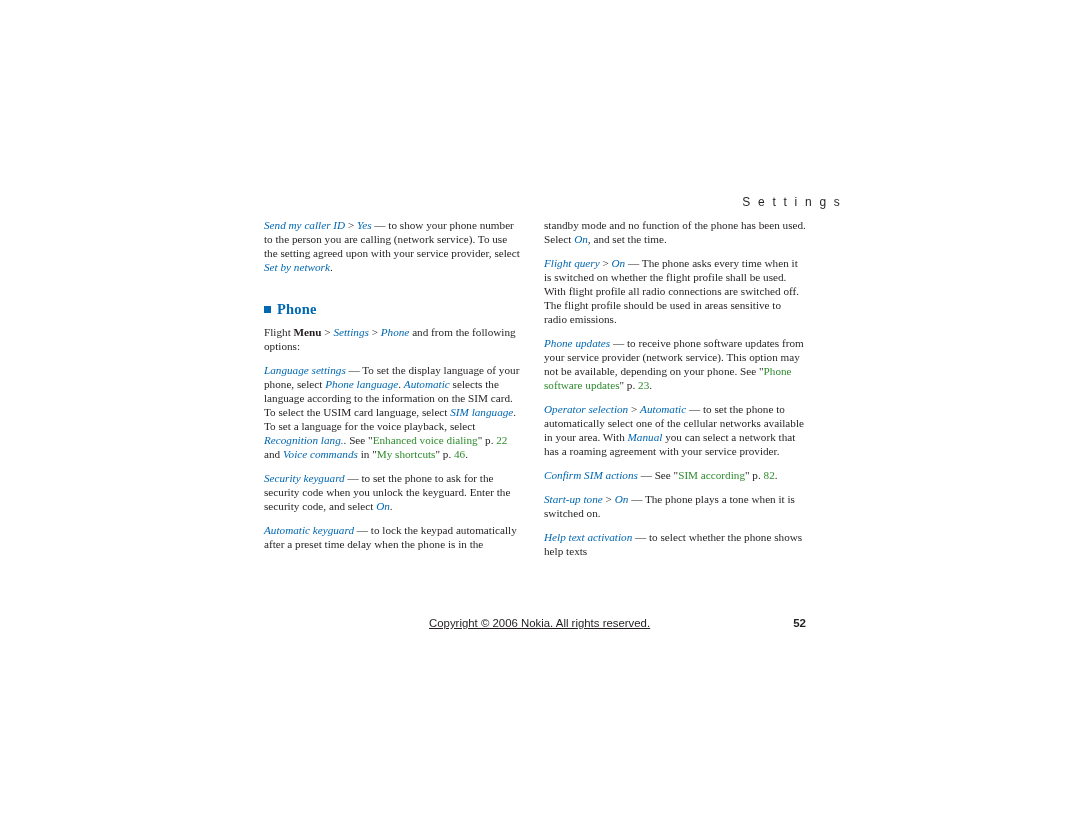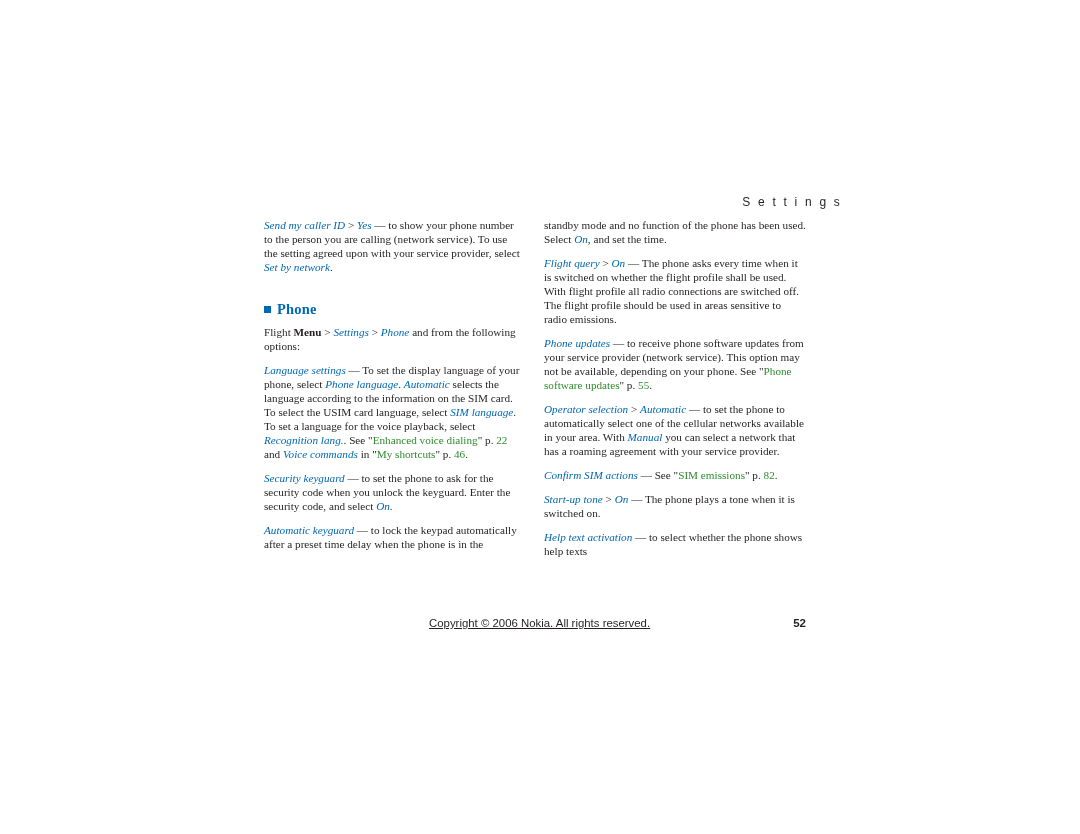--- a/index.html
+++ b/index.html
@@ -108,23 +108,23 @@
         <div class="para"><span class="blue italic">Language settings</span><span> — To set the display language of your phone, select </span><span class="blue italic">Phone language</span><span>. </span><span class="blue italic">Automatic</span><span> selects the language according to the information on the SIM card. To select the USIM card language, select </span><span class="blue italic">SIM language</span><span>. To set a language for the voice playback, select </span><span class="blue italic">Recognition lang.</span><span>. See "</span><span class="green">Enhanced voice dialing</span><span>" p. </span><span class="green">22</span><span> and </span><span class="blue italic">Voice commands</span><span> in "</span><span class="green">My shortcuts</span><span>" p. </span><span class="green">46</span><span>.</span></div>
         <div class="para"><span class="blue italic">Security keyguard</span><span> — to set the phone to ask for the security code when you unlock the keyguard. Enter the security code, and select </span><span class="blue italic">On</span><span>.</span></div>
         <div class="para"><span class="blue italic">Automatic keyguard</span><span> — to lock the keypad automatically after a preset time delay when the phone is in the</span></div>
       </div>
   </div>
 
   <div class="col col-right">
     <div>
         <div class="para"><span>standby mode and no function of the phone has been used. Select </span><span class="blue italic">On</span><span>, and set the time.</span></div>
         <div class="para"><span class="blue italic">Flight query</span><span> &gt; </span><span class="blue italic">On</span><span> — The phone asks every time when it is switched on whether the flight profile shall be used. With flight profile all radio connections are switched off. The flight profile should be used in areas sensitive to radio emissions.</span></div>
-        <div class="para"><span class="blue italic">Phone updates</span><span> — to receive phone software updates from your service provider (network service). This option may not be available, depending on your phone. See "</span><span class="green">Phone software updates</span><span>" p. </span><span class="green">55</span><span>.</span></div>
+        <div class="para"><span class="blue italic">Phone updates</span><span> — to receive phone software updates from your service provider (network service). This option may not be available, depending on your phone. See "</span><span class="green">Phone software updates</span><span>" p. </span><span class="green">23</span><span>.</span></div>
         <div class="para"><span class="blue italic">Operator selection</span><span> &gt; </span><span class="blue italic">Automatic</span><span> — to set the phone to automatically select one of the cellular networks available in your area. With </span><span class="blue italic">Manual</span><span> you can select a network that has a roaming agreement with your service provider.</span></div>
-        <div class="para"><span class="blue italic">Confirm SIM actions</span><span> — See "</span><span class="green">SIM emissions</span><span>" p. </span><span class="green">82</span><span>.</span></div>
+        <div class="para"><span class="blue italic">Confirm SIM actions</span><span> — See "</span><span class="green">SIM according</span><span>" p. </span><span class="green">82</span><span>.</span></div>
         <div class="para"><span class="blue italic">Start-up tone</span><span> &gt; </span><span class="blue italic">On</span><span> — The phone plays a tone when it is switched on.</span></div>
         <div class="para"><span class="blue italic">Help text activation</span><span> — to select whether the phone shows help texts</span></div>
       </div>
   </div>
 
   <div class="footer">
     <div class="footer-inner">
       <div class="footer-copy">Copyright © 2006 Nokia. All rights reserved.</div>
       <div class="footer-page">52</div>
     </div>

